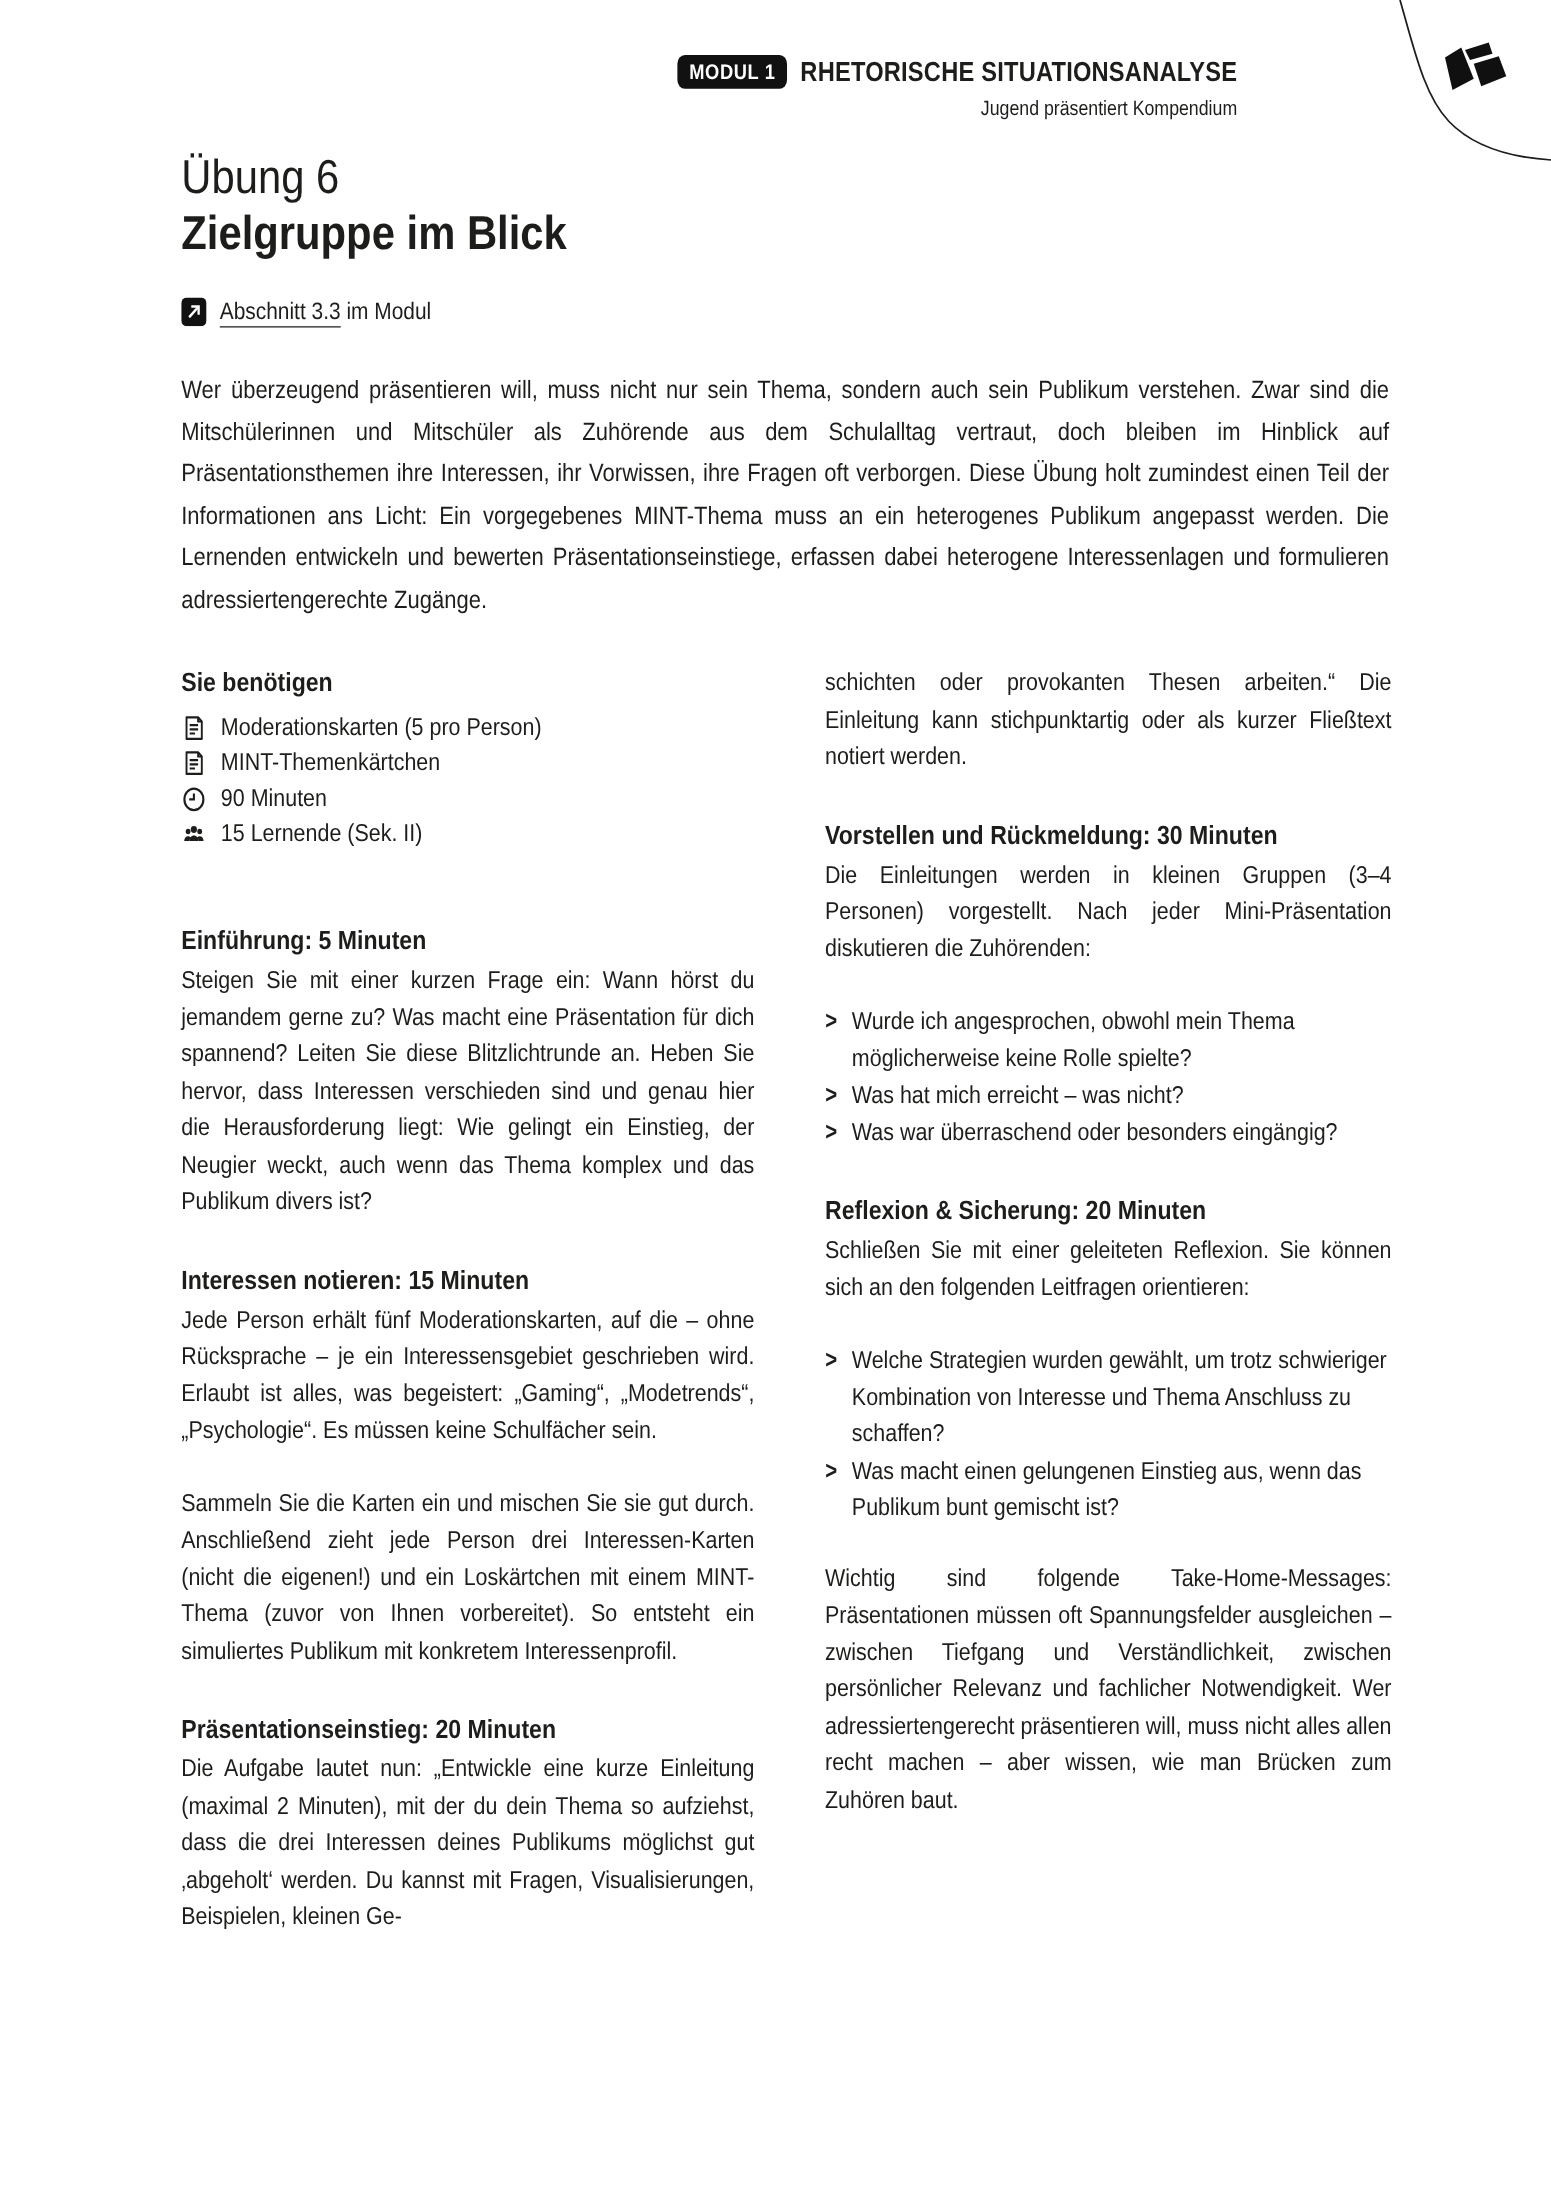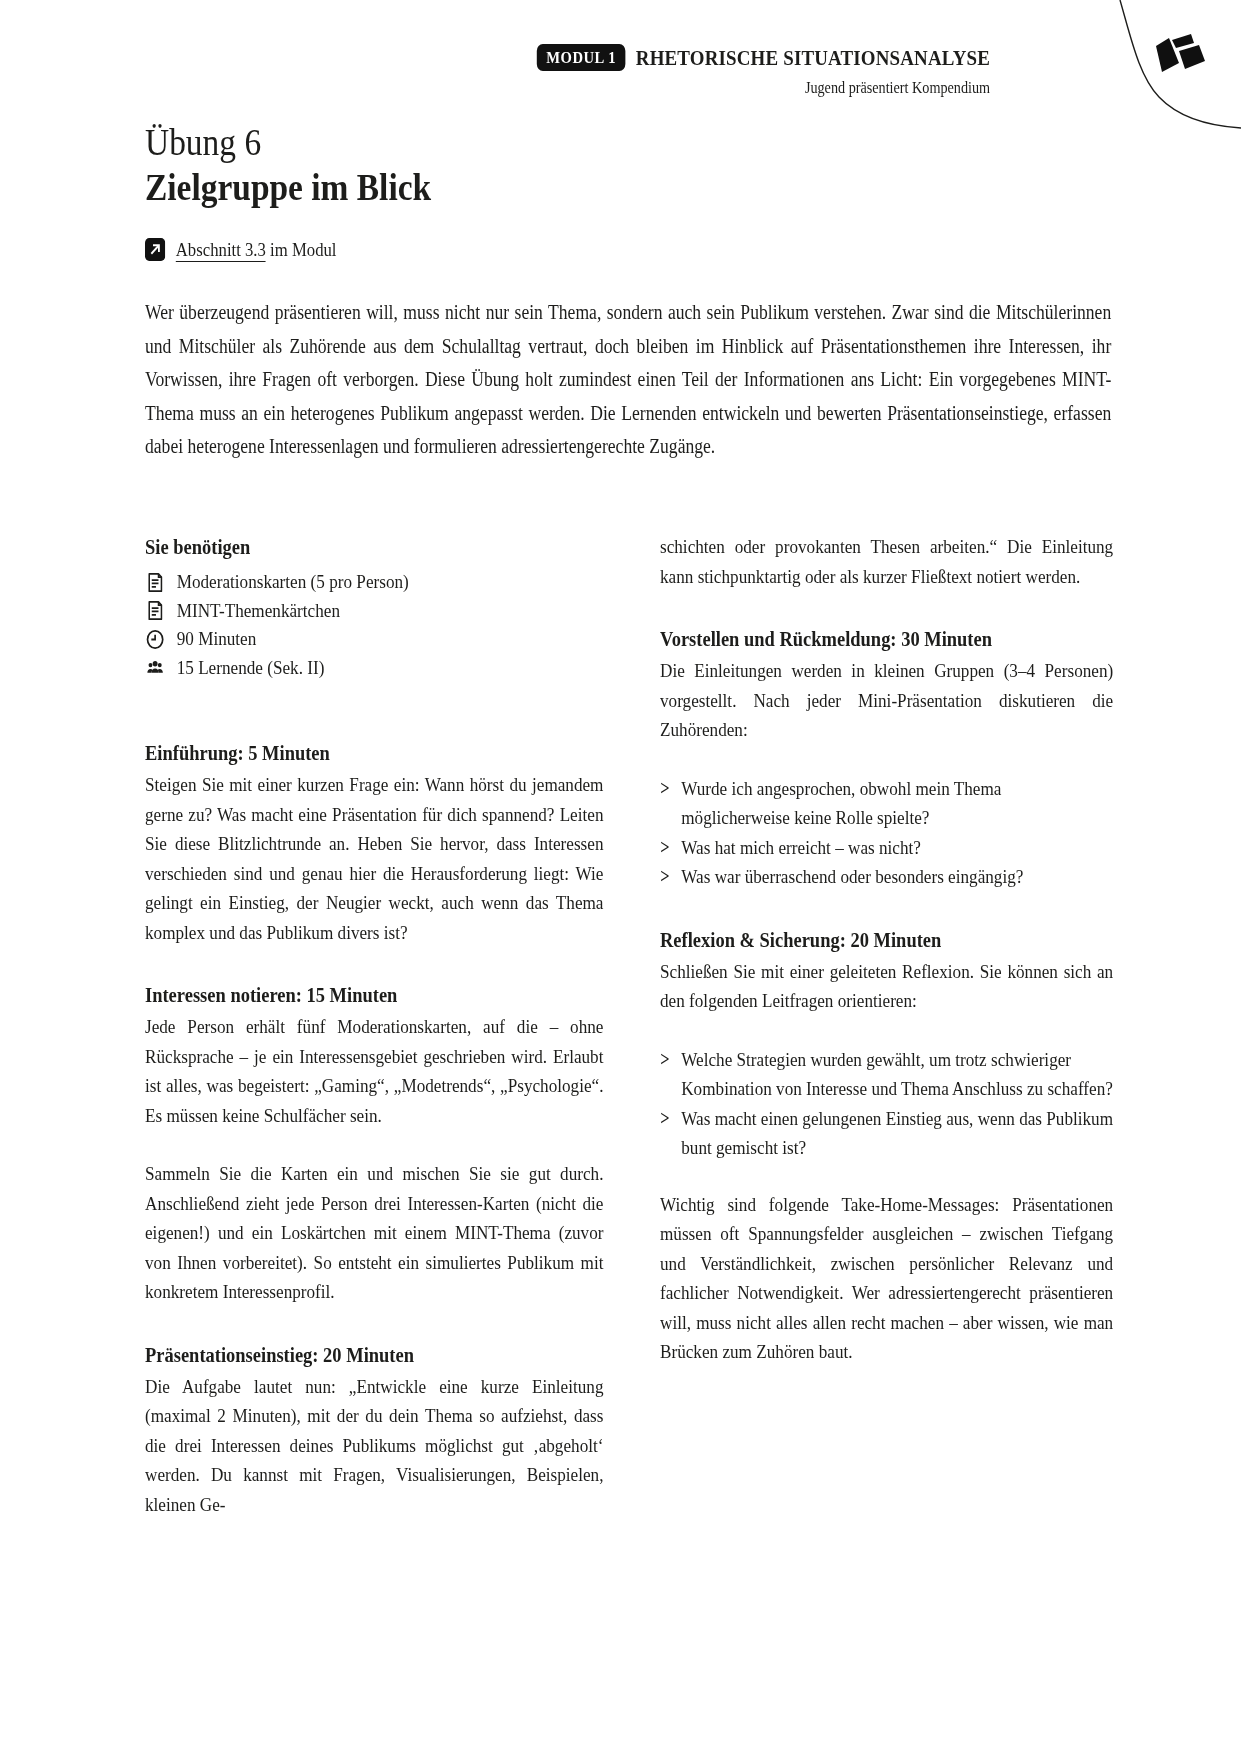--- a/index.html
+++ b/index.html
@@ -1,18 +1,18 @@
 <!DOCTYPE html>
 <html lang="de"><head>
 <meta charset="utf-8">
 <style>
   html,body{margin:0;padding:0;background:#ffffff;}
   .page{
     position:relative;width:1241px;height:1754px;background:#fff;overflow:hidden;
-    font-family:Liberation Serif, serif;color:#1d1d1b;
+    font-family:Liberation Sans, sans-serif;color:#1d1d1b;
   }
   
   .sq{transform:scaleX(0.88);transform-origin:0 0;}
 
   
   .doc-header{position:absolute;top:44px;right:251px;text-align:right;
     transform:scaleX(0.86);transform-origin:100% 0;}
   .hdr-row{display:flex;align-items:center;justify-content:flex-end;gap:12px;}
   .badge{background:#111111;color:#ffffff;font-weight:700;font-size:17px;
     padding:4px 11px 3px;border-radius:7px;letter-spacing:.6px;line-height:1.2;}

